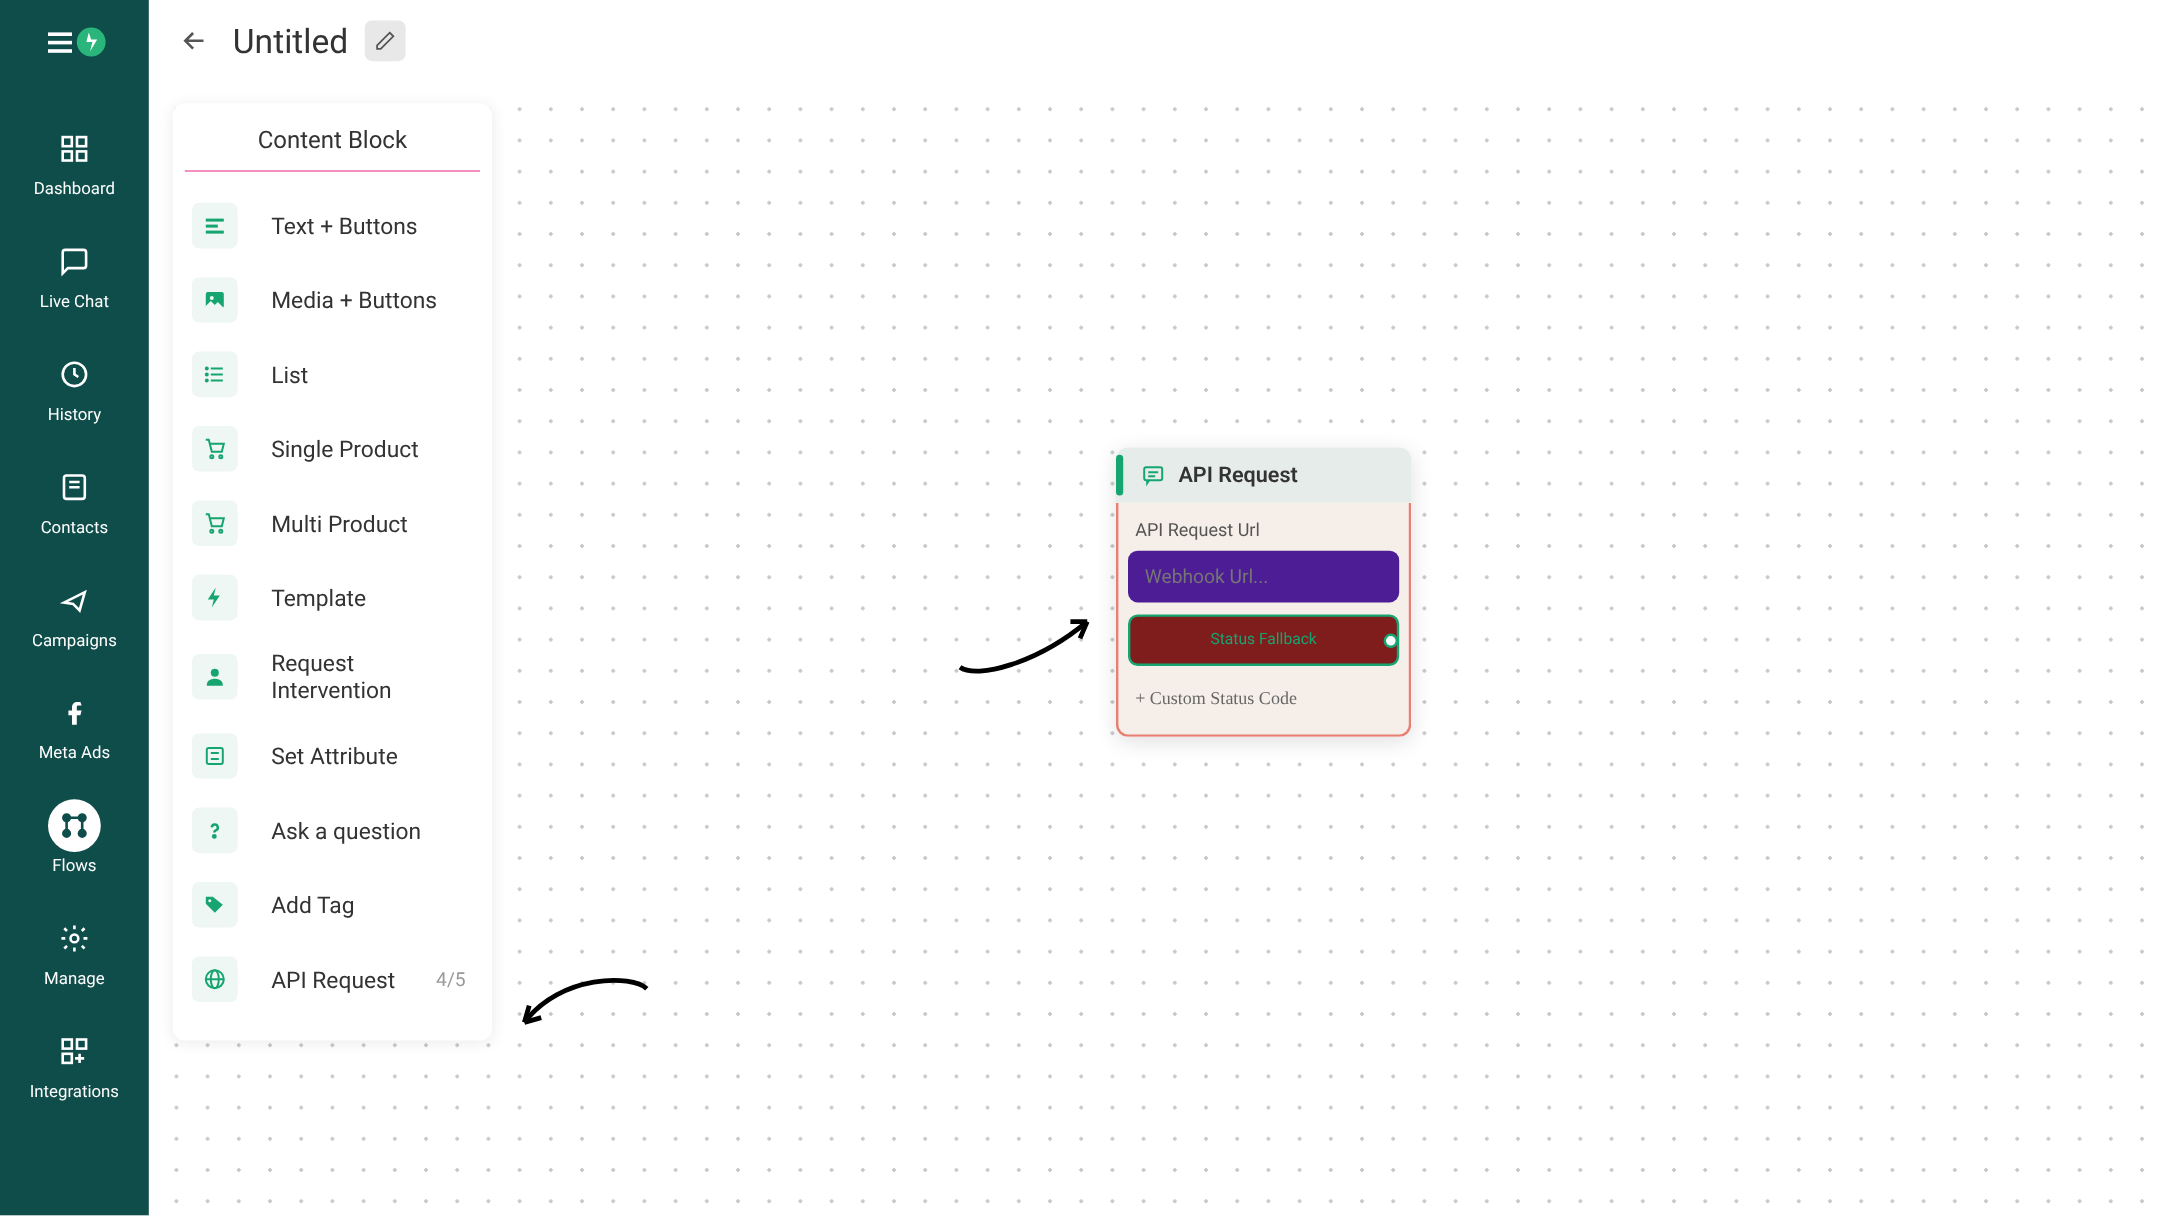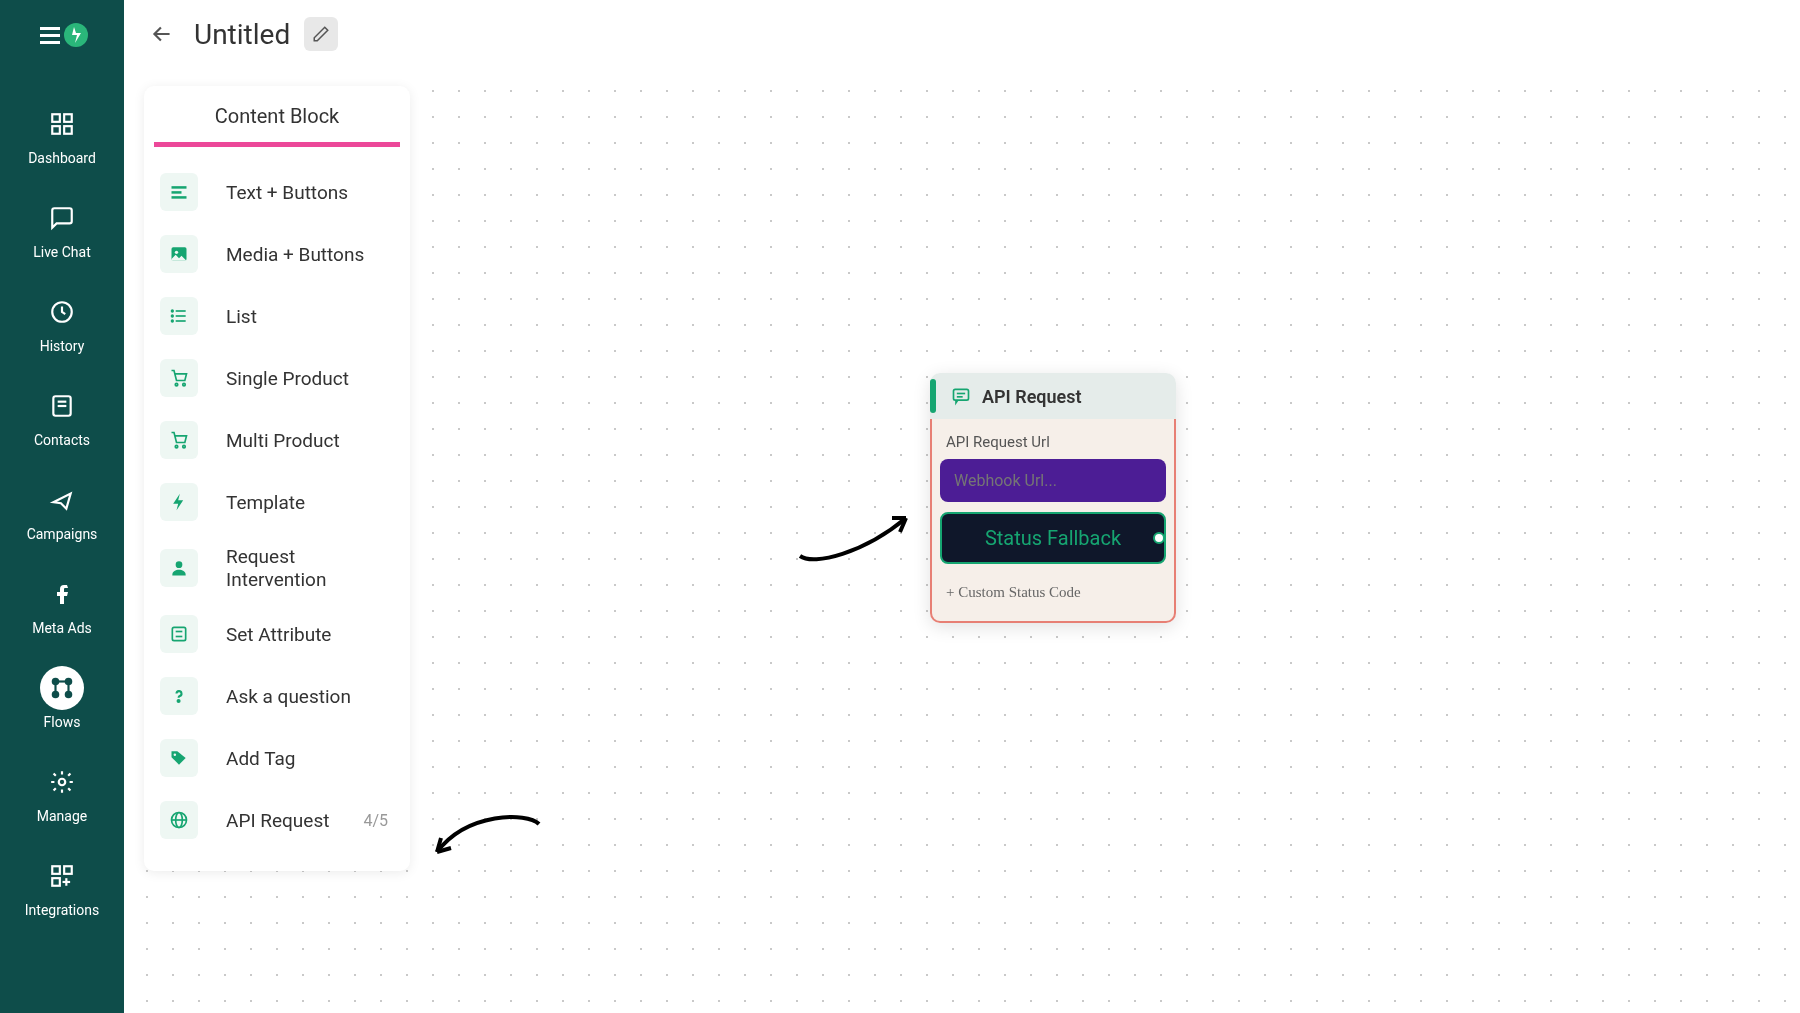--- a/index.html
+++ b/index.html
@@ -20,36 +20,36 @@
 .doc-title { font-size:28px; color:#333; font-weight:400; }
 .edit-btn { margin-left:14px; width:34px; height:34px; background:#e8e8e8; border-radius:6px; display:flex; align-items:center; justify-content:center; cursor:pointer; }
 
 
 .canvas { position:absolute; left:124px; top:68px; right:0; bottom:0; background:#fff;
   background-image: radial-gradient(#c9c9c9 1.5px, transparent 1.5px);
   background-size: 26px 26px; background-position: 10px 10px; }
 
 
 .content-panel { position:absolute; left:20px; top:18px; width:266px; background:#fff; border-radius:10px; box-shadow:0 2px 12px rgba(0,0,0,.08); padding:18px 10px 20px; z-index:15; }
-.panel-title { text-align:center; font-size:20px; color:#333; font-weight:400; padding-bottom:14px; border-bottom:5px solid #ec4899; margin-bottom:14px; }
+.panel-title { text-align:center; font-size:20px; color:#333; font-weight:400; padding-bottom:14px; border-bottom:1px solid #ec4899; margin-bottom:14px; }
 .block-item { display:flex; align-items:center; gap:28px; padding:12px 6px; cursor:pointer; }
 .block-icon { width:38px; height:38px; background:#eef7f3; border-radius:6px; display:flex; align-items:center; justify-content:center; flex-shrink:0; }
 .block-label { font-size:19px; color:#333; }
 .block-suffix { font-size:16px; color:#999; margin-left:6px; }
 
 
 .node { position:absolute; left:806px; top:305px; width:246px; background:#fff; border-radius:10px; box-shadow:0 4px 18px rgba(0,0,0,.12); overflow:visible; }
 .node-header { display:flex; align-items:center; gap:10px; background:#e5ecea; padding:12px 14px; border-top-left-radius:10px; border-top-right-radius:10px; position:relative; }
 .node-header::before { content:""; position:absolute; left:0; top:6px; bottom:6px; width:6px; background:#16a571; border-radius:3px; }
 .node-header-icon { width:22px; height:22px; display:flex; align-items:center; justify-content:center; margin-left:6px; }
 .node-title { font-size:18px; font-weight:600; color:#333; }
 .node-body { border:2px solid #e77f74; border-top:none; background:#f6efe9; border-bottom-left-radius:10px; border-bottom-right-radius:10px; padding:10px 8px 14px; }
 .field-label { font-size:15px; color:#555; padding:4px 6px 8px; }
 .field-input { width:100%; background:#4c1d95; border-radius:8px; padding:12px 14px; font-size:16px; color:#888; border:none; margin-bottom:10px; }
-.status-btn { width:100%; background:#0f172a; border:2px solid #16a571; border-radius:8px; padding:12px 14px; font-size:20px; color:#16a571; text-align:center; position:relative; margin-bottom:14px; }
+.status-btn { width:100%; background:#7f1d1d; border:2px solid #16a571; border-radius:8px; padding:12px 14px; font-size:13px; color:#16a571; text-align:center; position:relative; margin-bottom:14px; }
 .status-port { position:absolute; right:-1px; top:50%; transform:translateY(-50%); width:12px; height:12px; border:2px solid #16a571; border-radius:50%; background:#fff; }
 .custom-code { text-align:left; font-size:15px; color:#666; padding:6px; cursor:pointer;font-family:Liberation Serif, serif; }
 
 
 .arrow1 { position:absolute; left:670px; top:440px; pointer-events:none; z-index:16; }
 .arrow2 { position:absolute; left:303px; top:744px; pointer-events:none; z-index:16; }
 </style>
 </head>
 <body>
 

